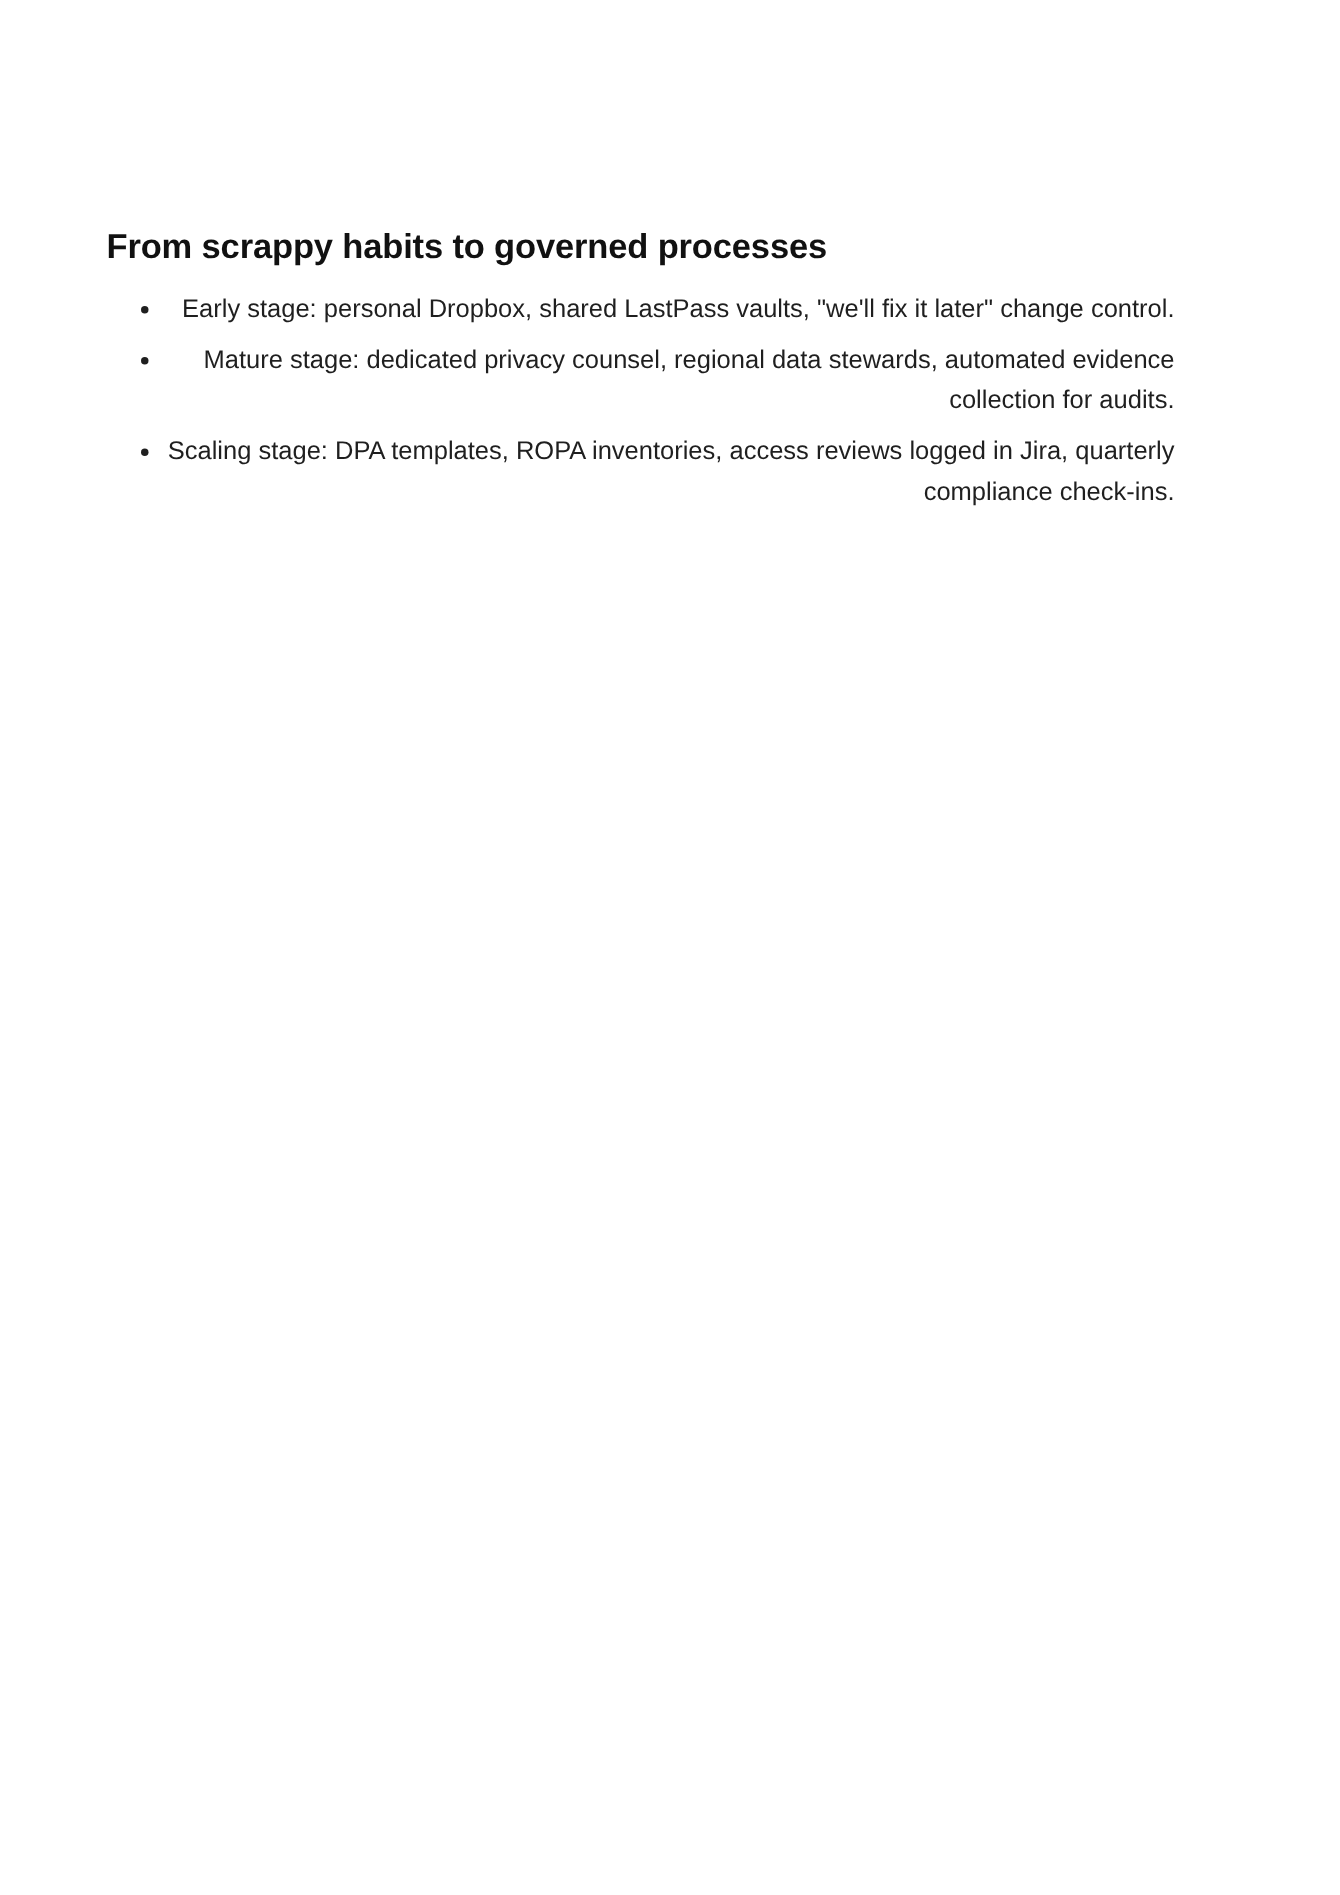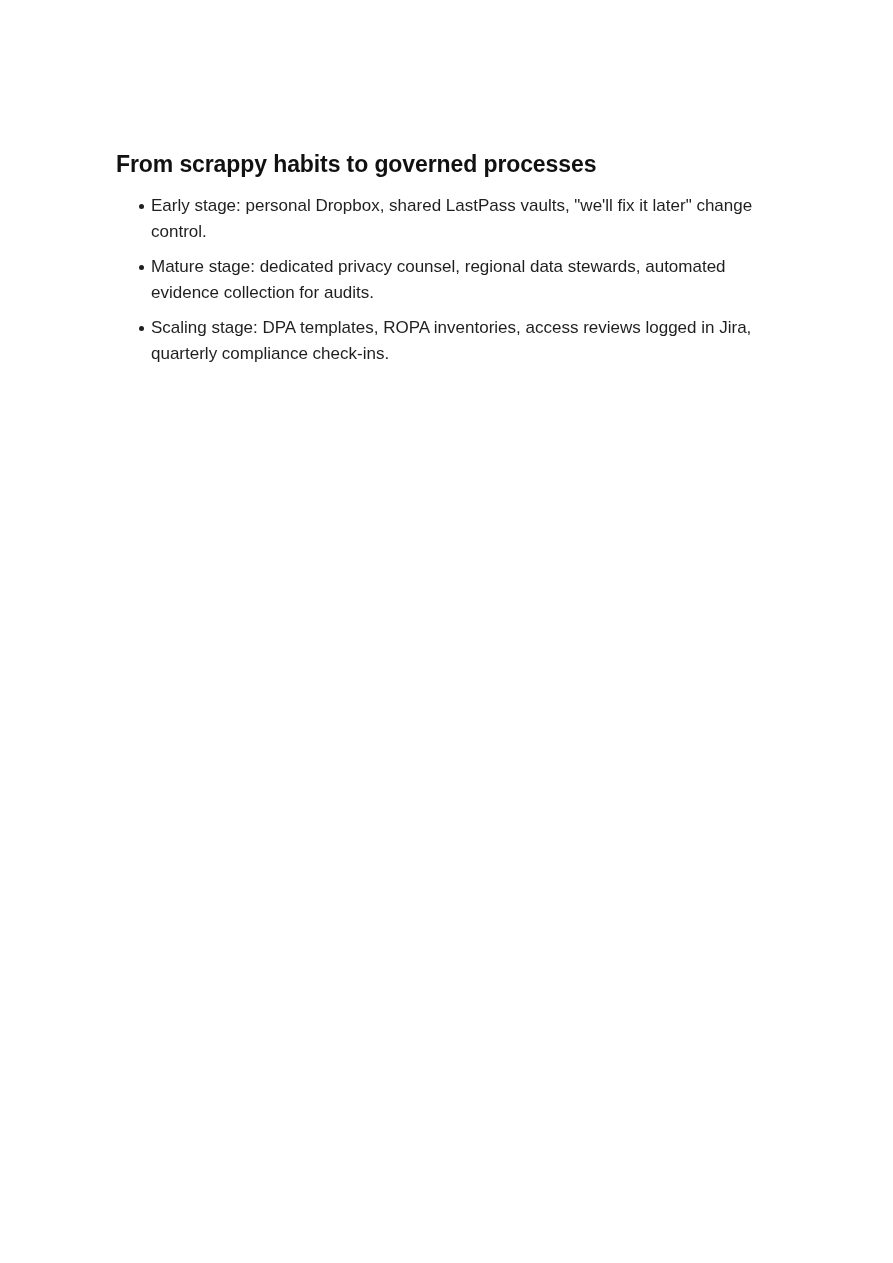--- a/index.html
+++ b/index.html
@@ -12,21 +12,21 @@
     height: 1263px;
     font-family: "Liberation Sans", sans-serif;
     color: #1a1a1a;
     -webkit-font-smoothing: antialiased;
   }
   .page {
     position: relative;
     width: 893px;
     height: 1263px;
     box-sizing: border-box;
-    padding: 150px 110px 0 116px;
+    padding: 150px 110px 0 71px;
   }
   .doc-title {
     font-size: 23px;
     font-weight: bold;
     line-height: 1.25;
     color: #111111;
     margin: 0 0 14px 0;
     letter-spacing: -0.1px;
   }
   .bullet-list {
@@ -34,20 +34,21 @@
     margin: 0;
     padding: 0;
   }
   .bullet-item {
     position: relative;
     padding-left: 35px;
     margin-bottom: 8px;
     font-size: 17px;
     line-height: 1.56;
     color: #1f1f1f;
+    text-align: right;
   }
   .bullet-item:last-child {
     margin-bottom: 0;
   }
   .bullet-item::before {
     content: "";
     position: absolute;
     left: 23px;
     top: 11px;
     width: 5px;

